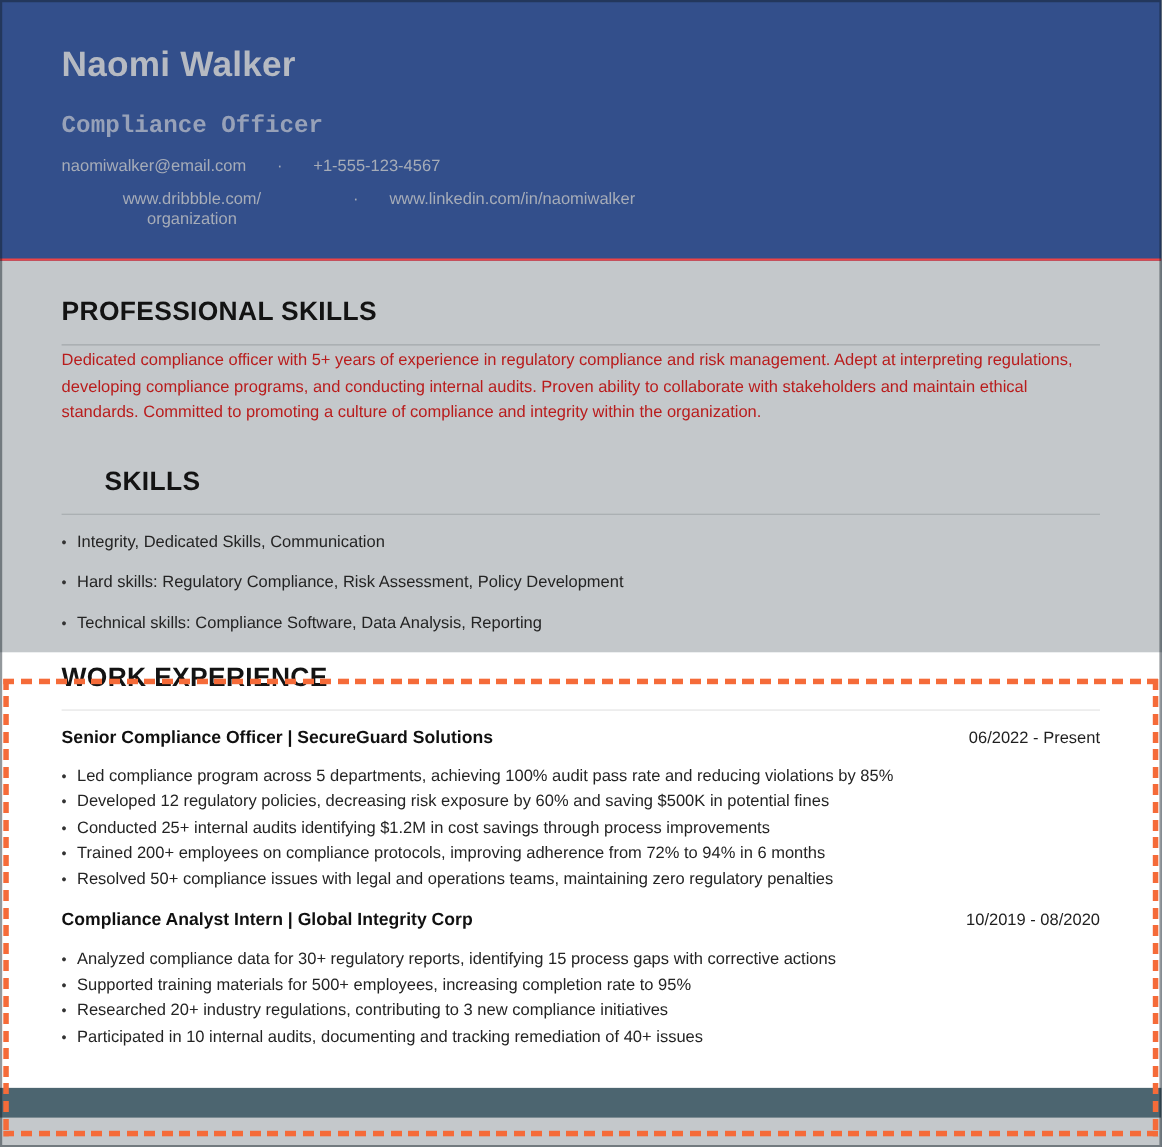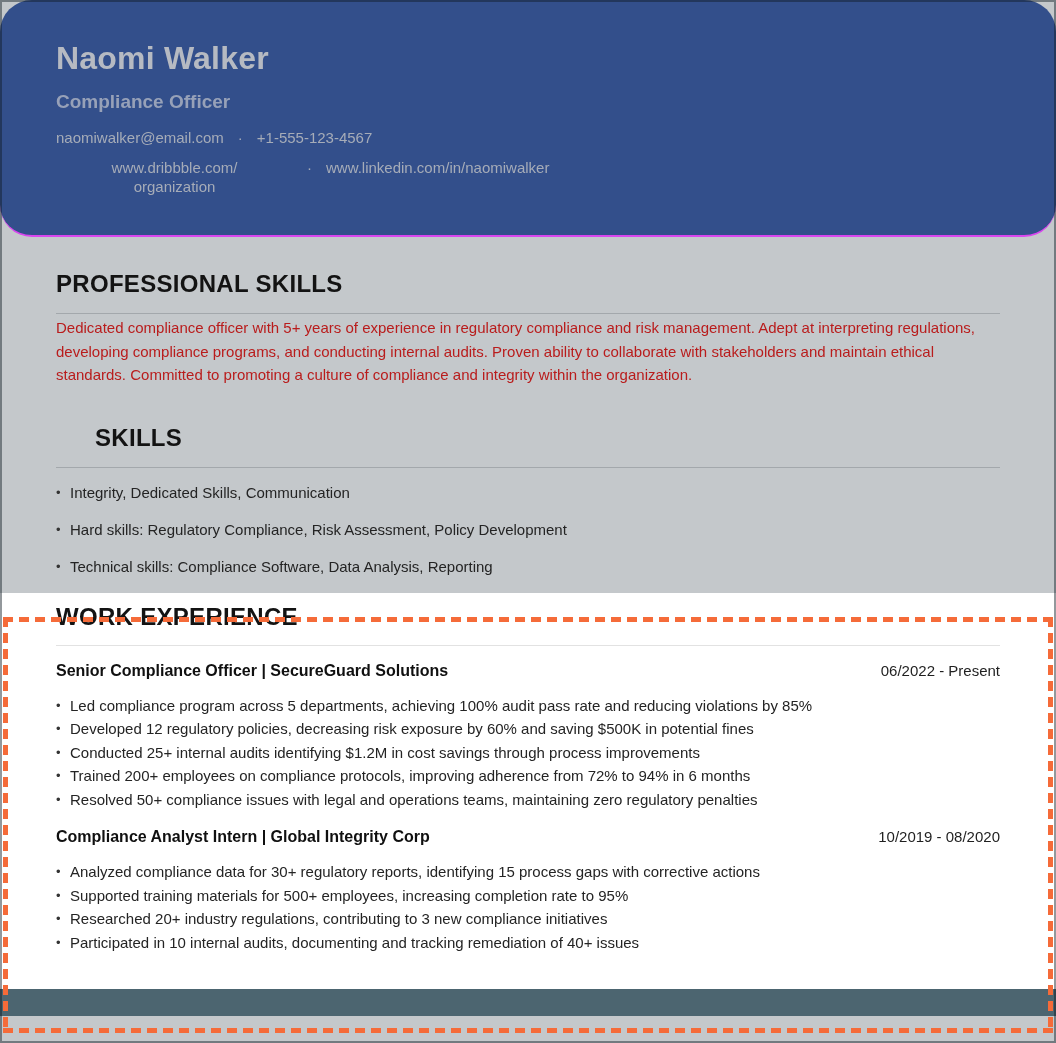--- a/index.html
+++ b/index.html
@@ -21,34 +21,33 @@
   
   .canvas::after{
     content:"";position:absolute;inset:0;pointer-events:none;z-index:20;
     box-shadow:inset 0 0 0 2px rgba(16,26,36,.45);
   }
 
   
   .hdr{
     height:237px;
     background:var(--header-blue);
-    border-bottom:2px solid #d946ef;
+    border-bottom:2px solid #ef4444;
     padding:40px 56px 0 56px;
-    border-radius:32px;
   }
   .hdr .name{
     font-size:32px;line-height:36px;font-weight:bold;color:#b6bac2;
     letter-spacing:.2px;
   }
   .hdr .title{
-    margin-top:15px;
-    font-size:19px;line-height:22px;font-weight:bold;color:#97a1b8;
+    margin-top:28px;
+    font-size:22px;line-height:22px;font-weight:bold;color:#97a1b8;font-family:Liberation Mono, monospace;
   }
   .contact{color:#a6acb8;font-size:15px;}
-  .contact .row{display:flex;align-items:flex-start;line-height:18px;}
+  .contact .row{display:flex;align-items:flex-start;line-height:18px;gap:14px;}
   .contact .row1{margin-top:16px;}
   .contact .row2{margin-top:11px;line-height:19px;text-align:center;}
   .contact .col-fixed{width:237px;}
   .contact .dot{margin:0 14px;color:#a6acb8;}
 
   
   .gray{padding:0 56px;background:transparent;}
   h2.sec{
     font-size:24px;line-height:28px;font-weight:bold;color:#131313;
     letter-spacing:.3px;

